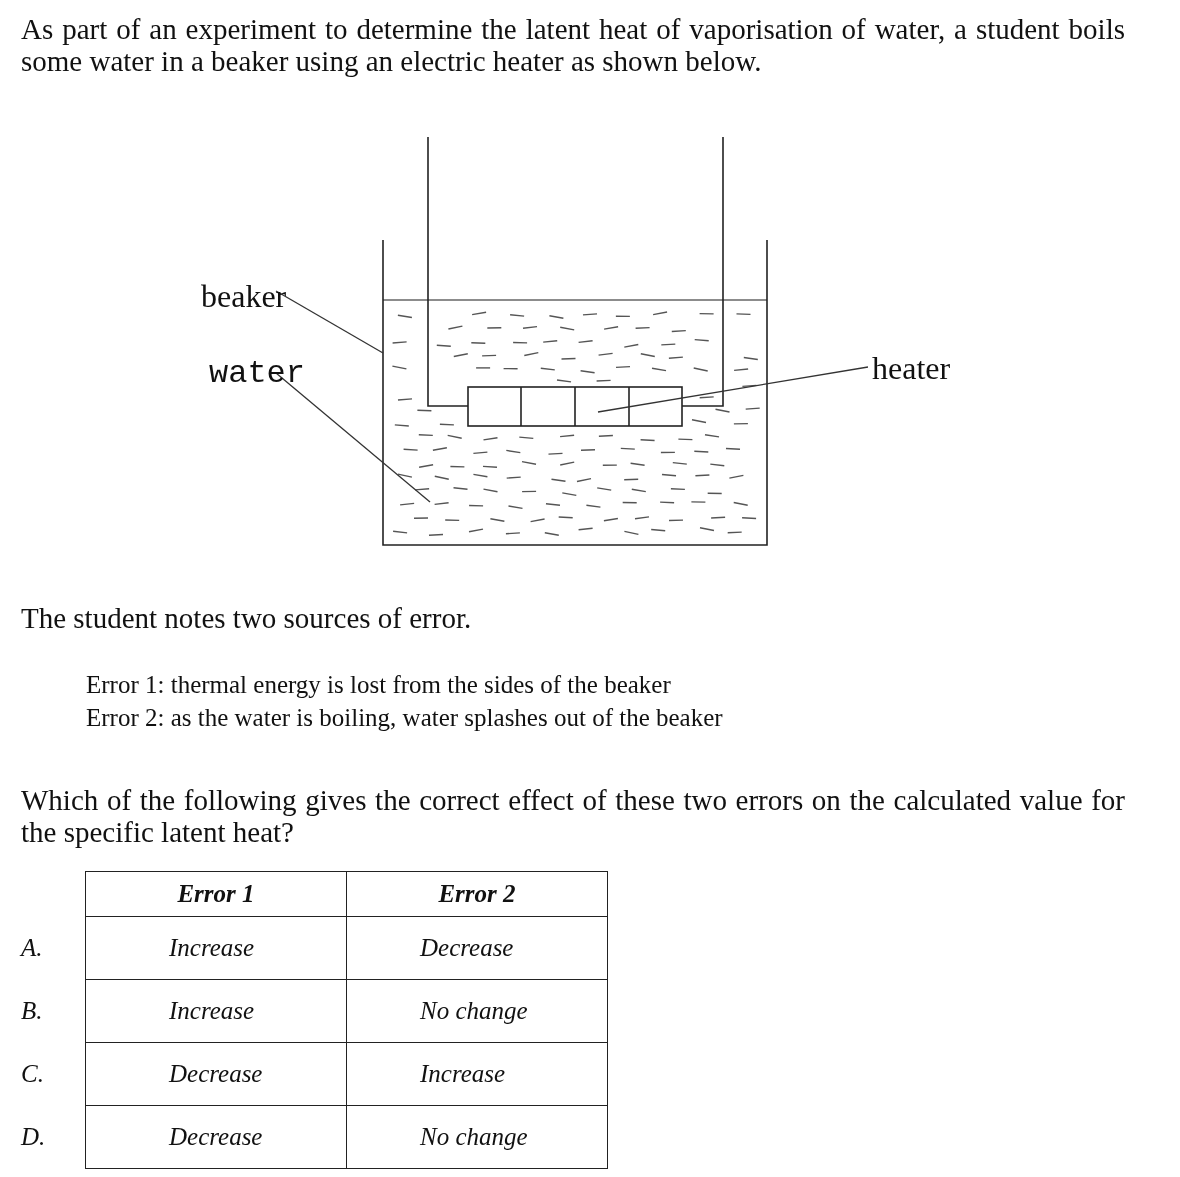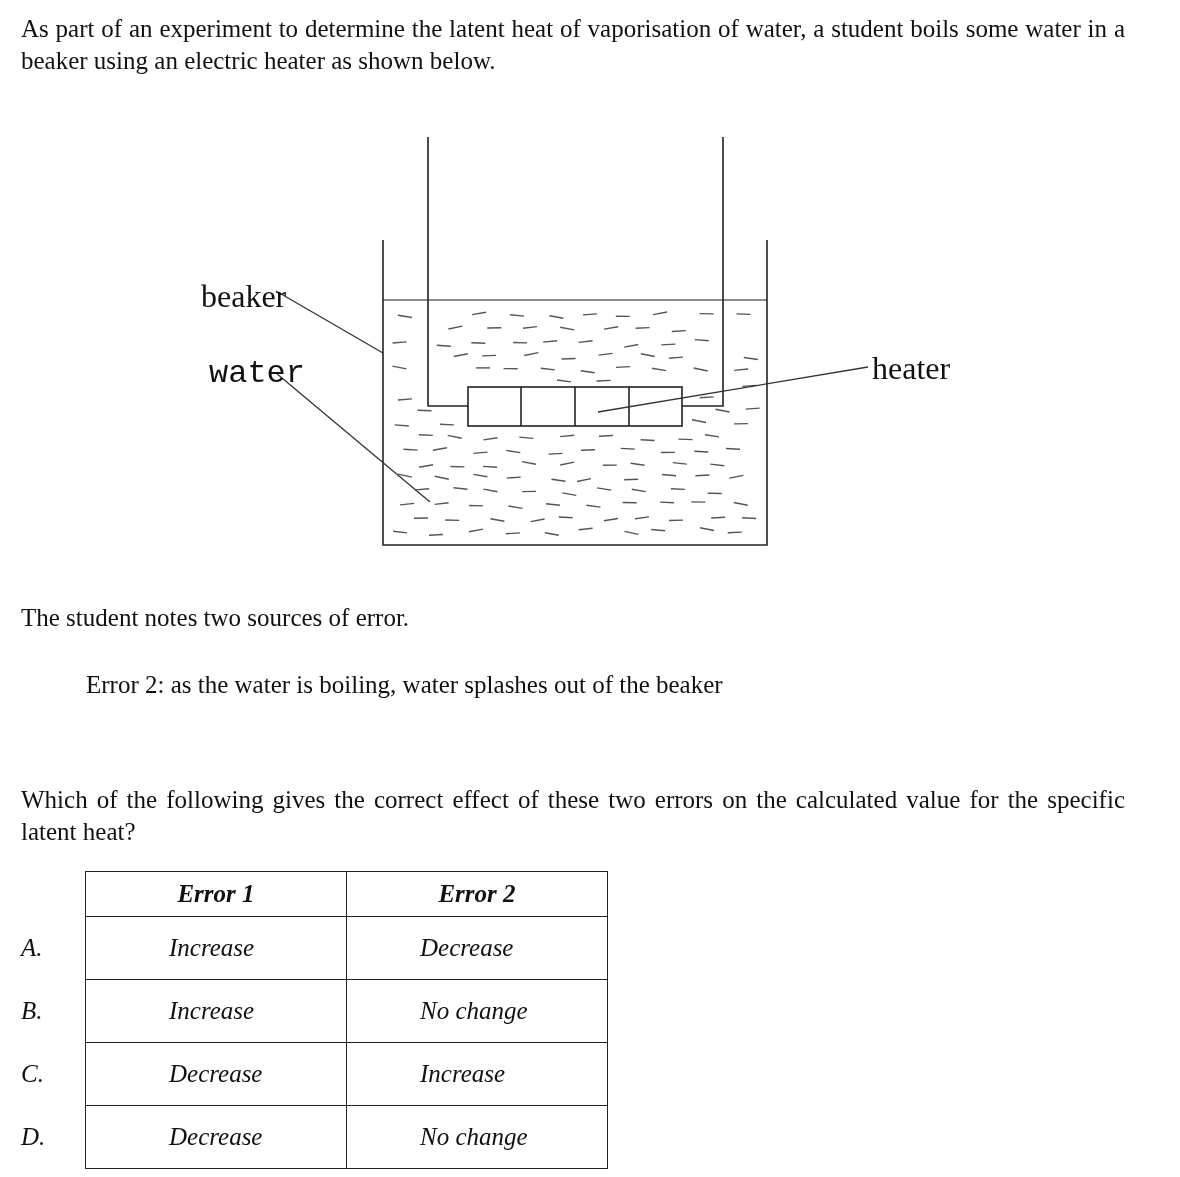--- a/index.html
+++ b/index.html
@@ -12,21 +12,21 @@
       height: 1177px;
       position: relative;
       font-family: "Liberation Serif", "DejaVu Serif", serif;
       color: #111111;
       overflow: hidden;
     }
     .para {
       position: absolute;
       left: 21px;
       width: 1104px;
-      font-size: 25px;
+      font-size: 29px;
       line-height: 32px;
       text-align: justify;
       margin: 0;
     }
     #intro { top: 13px; }
     #notes-intro { top: 602px; }
     #error-list { position: absolute; left: 86px; top: 668px; font-size: 25px; line-height: 33px; }
     #error-list div { white-space: nowrap; }
     #question { top: 784px; }
 
@@ -245,20 +245,21 @@
   <line x1="598" y1="412" x2="868" y2="367" stroke="#333" stroke-width="1.3"></line>
 </svg>
 
 <span class="diagram-label" id="label-beaker">beaker</span>
 <span class="diagram-label" id="label-water">water</span>
 <span class="diagram-label" id="label-heater">heater</span>
 
 <p class="para" id="notes-intro">The student notes two sources of error.</p>
 
 <div id="error-list">
+  <div>Error 1: thermal energy is lost from the sides of the beaker</div>
   <div>Error 2: as the water is boiling, water splashes out of the beaker</div>
 </div>
 
 <p class="para" id="question">Which of the following gives the correct effect of these two errors on the calculated value for the specific latent heat?</p>
 
 <div id="answer-table">
   <table>
     <thead>
       <tr>
         <th class="blank"></th>

